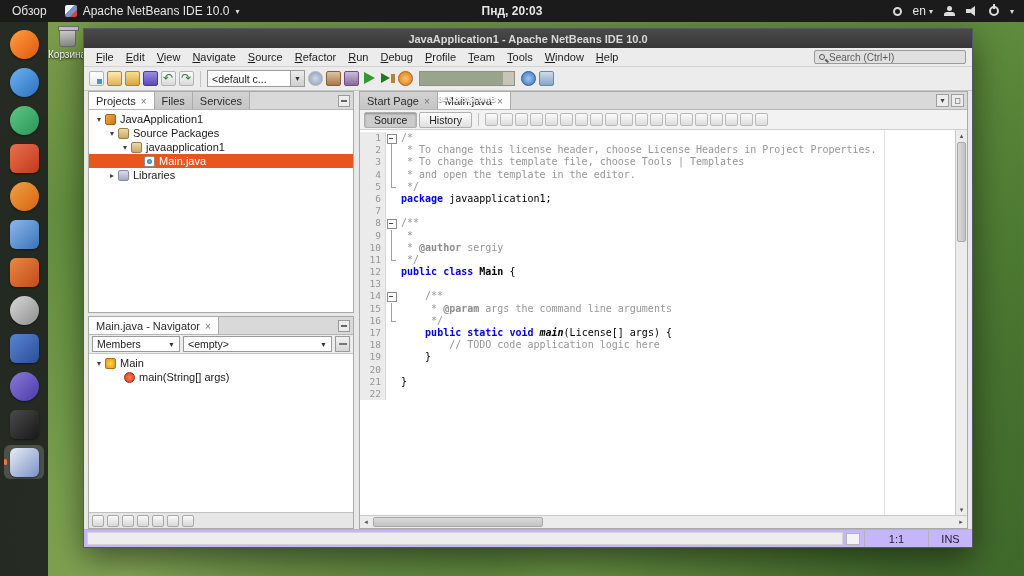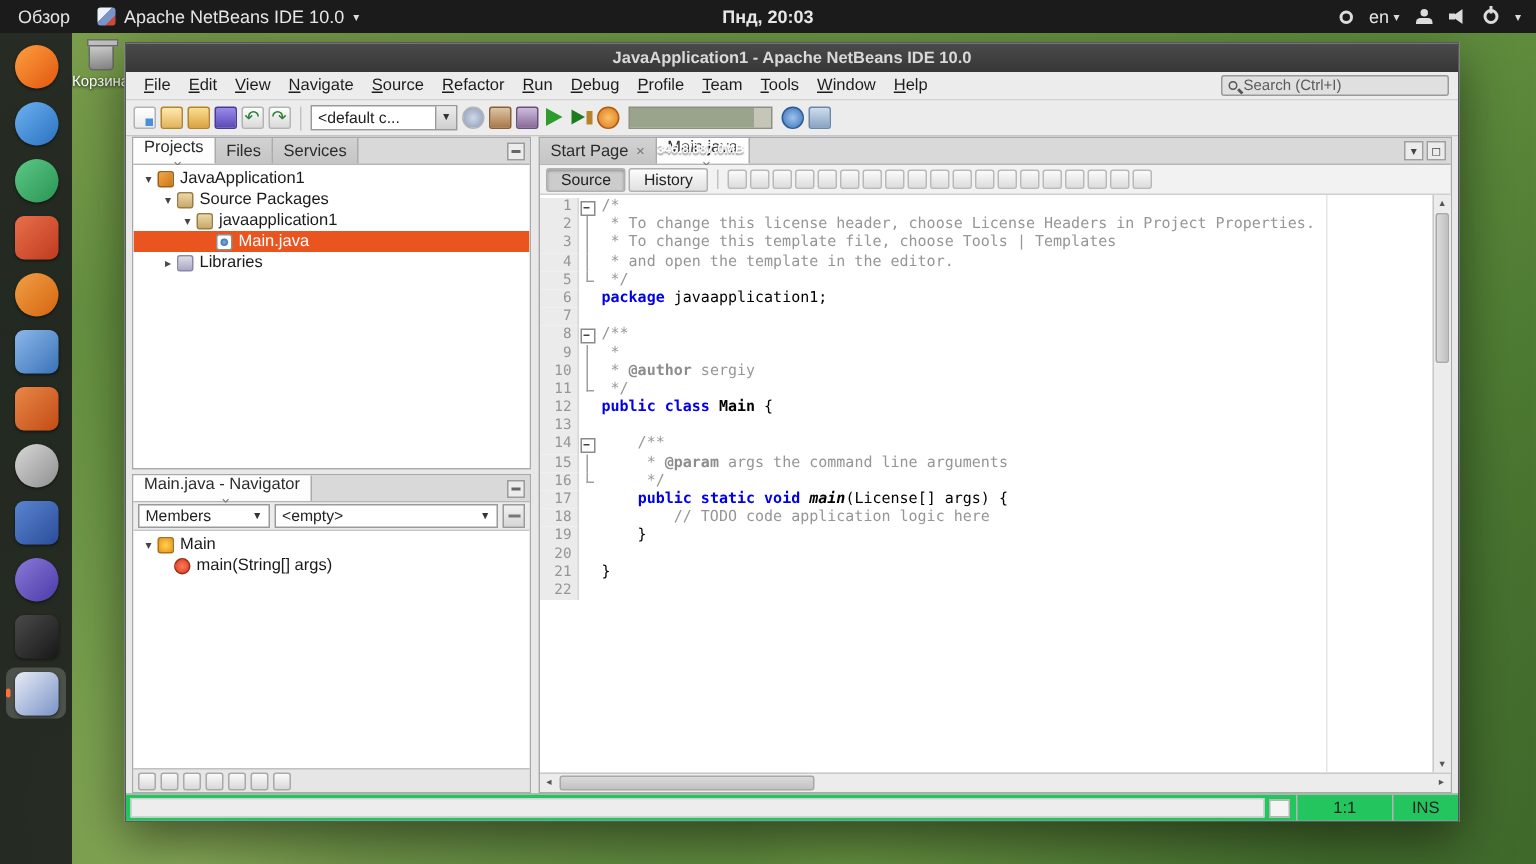--- a/index.html
+++ b/index.html
@@ -104,21 +104,21 @@
   
   .mainarea { flex:1; display:flex; padding:0 4px 0 4px; min-height:0; background:#e8e8e8; }
   .leftcol { width:266px; display:flex; flex-direction:column; min-height:0; }
   .splitter { width:5px; }
   .panel { background:#fff; border:1px solid #a9a9a9; display:flex; flex-direction:column; min-height:0; }
   .panel.projects { height:222px; margin-bottom:3px; }
   .panel.navigator { flex:1; }
   .ptabs-row { height:18px; background:#d9d9d9; display:flex; align-items:stretch; border-bottom:1px solid #b6b6b6; }
   .ptab, .etab { padding:0 7px; font-size:11px; color:#2b2b2b; display:flex; align-items:center;
     background:linear-gradient(#d2d2d2,#c5c5c5); border-right:1px solid #ababab; white-space:nowrap; }
-  .ptab.active, .etab.active { background:#fdfdfd;flex-direction:column; }
+  .ptab.active, .etab.active { background:#fdfdfd; }
   .closex { margin-left:5px; }
   .closex::before { content:'×'; font-size:10px; color:#777; }
   .minbtn { margin-left:auto; width:12px; height:12px; align-self:center; margin-right:3px;
     border:1px solid #9a9a9a; background:#ececec; position:relative; }
   .minbtn::after { content:''; position:absolute; left:2px; top:4px; width:6px; height:2px; background:#666; }
 
   .tree { flex:1; background:#fff; overflow:hidden; padding-top:2px; font-size:11px; color:#1a1a1a; }
   .tree-row { height:14px; display:flex; align-items:center; white-space:nowrap; }
   .tree-row.selected { background:#e9541f; color:#fff; }
   .tw { width:12px; flex:0 0 12px; font-size:8px; color:#444; text-align:center; }
@@ -182,21 +182,21 @@
     border:1px solid #a8a8a8; border-radius:2px; }
   .sarrow { position:absolute; left:0; right:0; height:11px; font-size:7px; color:#555; text-align:center; line-height:11px; }
   .sarrow.up { top:0; } .sarrow.down { bottom:0; }
   .hscroll { height:13px; background:#ececec; border-top:1px solid #c9c9c9; position:relative; }
   .hthumb { position:absolute; top:1px; bottom:1px; left:13px; width:170px; background:linear-gradient(#dadada,#c2c2c2);
     border:1px solid #a8a8a8; border-radius:2px; }
   .harrow { position:absolute; top:0; bottom:0; width:12px; font-size:7px; color:#555; text-align:center; line-height:12px; }
   .harrow.left { left:0; } .harrow.right { right:0; }
 
   
-  .statusbar { height:18px; background:#22c55e; border-top:1px solid #b4b4b4; display:flex; align-items:stretch; font-size:11px; color:#222; }
+  .statusbar { height:18px; background:#c4b5fd; border-top:1px solid #b4b4b4; display:flex; align-items:stretch; font-size:11px; color:#222; }
   .sb-fill { flex:1; margin:2px 3px; border:1px solid #d2d2d2; background:#ededed; }
   .sb-icon { width:14px; align-self:center; height:12px; border:1px solid #b4b4b4; background:#f4f4f4; margin-right:4px; }
   .sb-cell { border-left:1px solid #b4b4b4; display:flex; align-items:center; justify-content:center; }
   .sb-pos { width:64px; }
   .sb-ins { width:44px; }
 </style>
 </head>
 <body>
 
 <div class="topbar">
@@ -390,21 +390,21 @@
             <span class="nf-arrow">▼</span>
           </span>
           <span class="nfbtn"></span>
         </div>
         <div class="tree" id="ntree">
             <div class="tree-row" style="padding-left: 4px;">
               <span class="tw">▾</span>
               <span class="ticon cls"></span>
               <span class="tlabel">Main</span>
             </div>
-            <div class="tree-row" style="padding-left: 15px;">
+            <div class="tree-row" style="padding-left: 23px;">
               <span class="tw"></span>
               <span class="ticon mth"></span>
               <span class="tlabel">main(String[] args)</span>
             </div>
           </div>
         <div class="navbottom" id="navicons">
             <span class="nbox"></span>
             <span class="nbox"></span>
             <span class="nbox"></span>
             <span class="nbox"></span>

